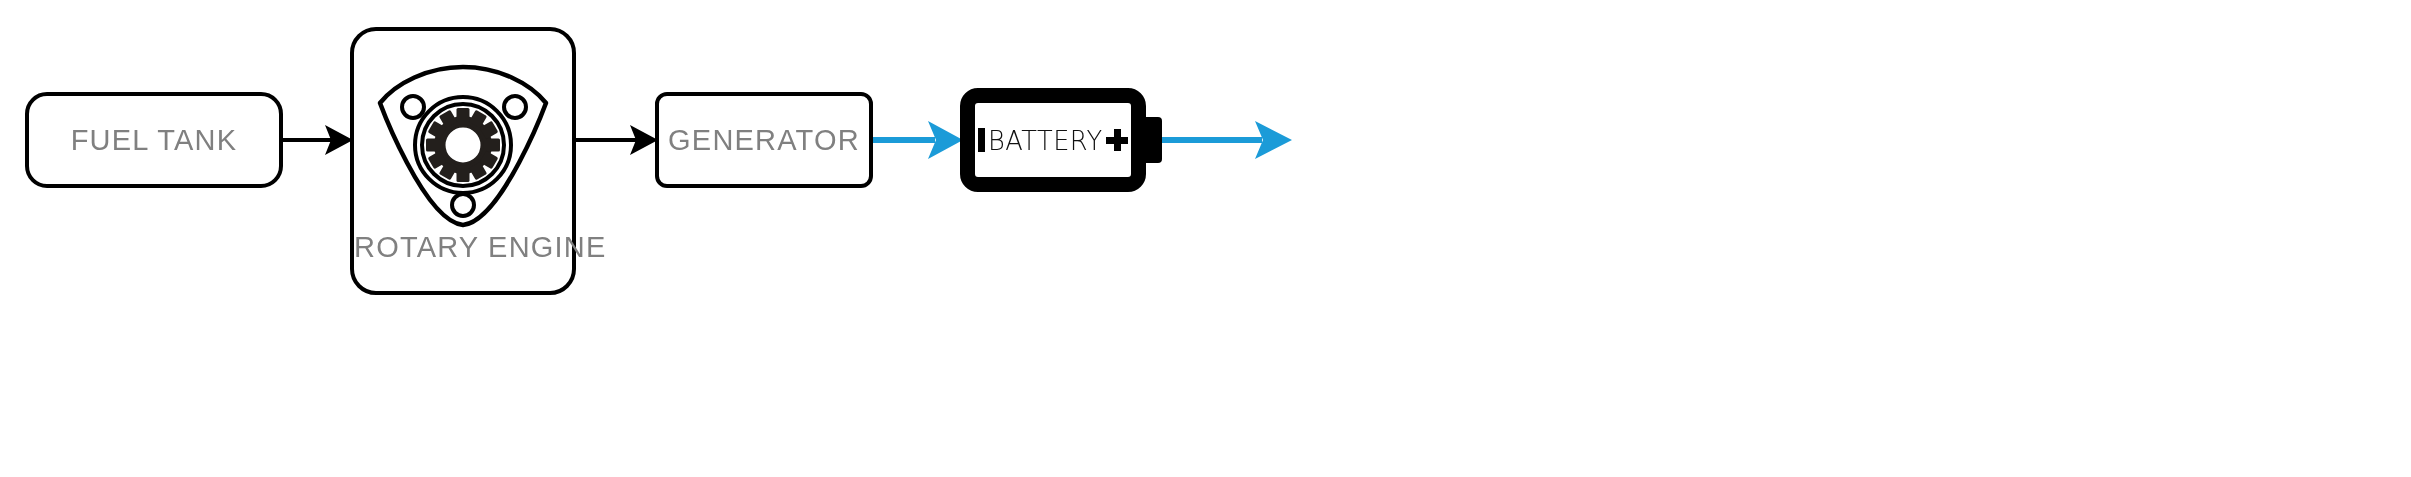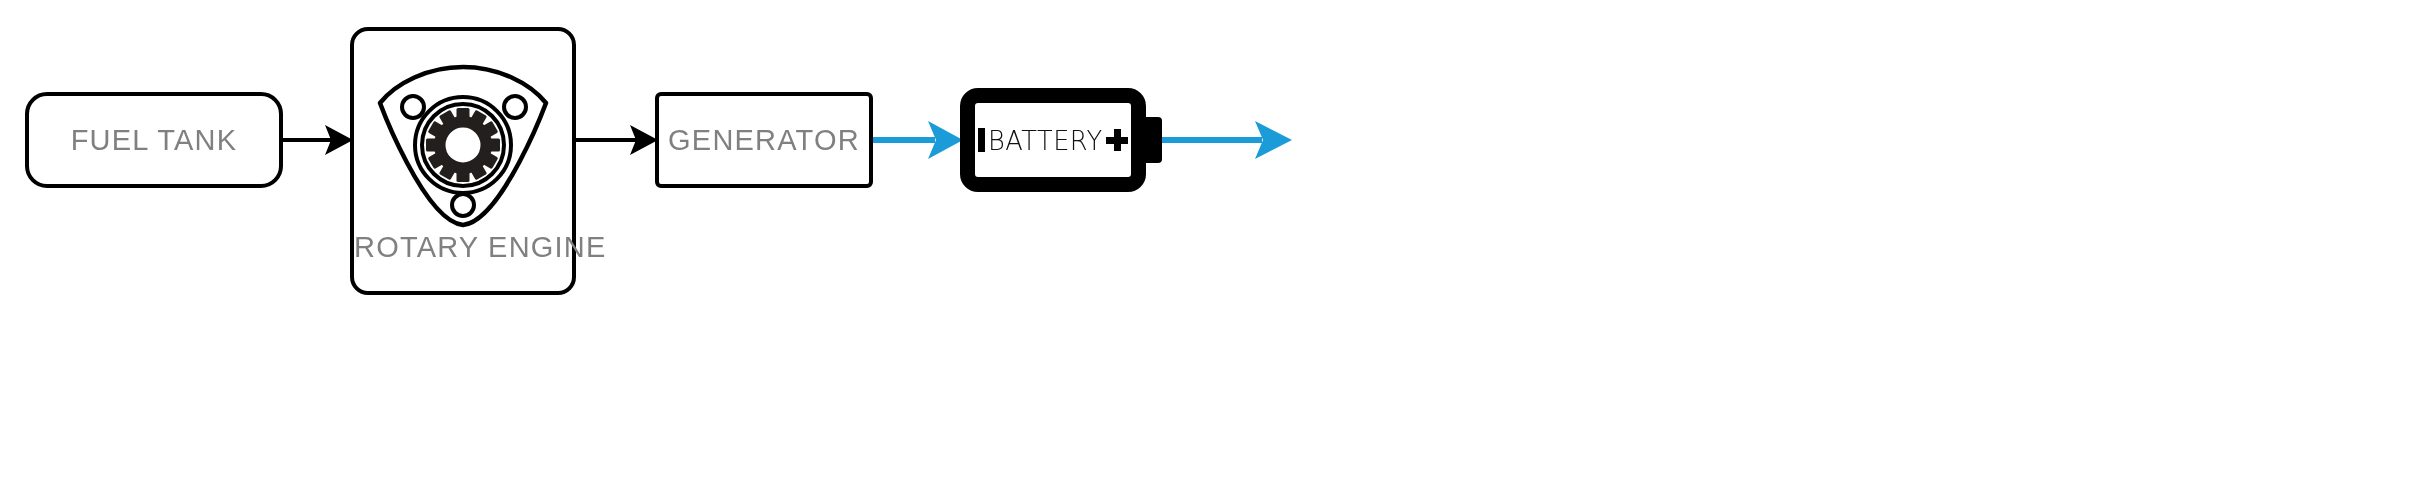--- a/index.html
+++ b/index.html
@@ -33,39 +33,39 @@
   }
   
   #fuel-tank{
     left:25px; top:92px; width:258px; height:96px;
     border-radius:22px;
   }
   #fuel-tank .node-label{font-size:29px;}
   
   #rotary-engine{
     left:350px; top:27px; width:226px; height:268px;
-    border-radius:18px;
+    border-radius:26px;
     display:block;
   }
   #rotary-engine .node-label{
     position:absolute;
     left:0; right:0; bottom:27px;
     text-align:center;
     font-size:29px;
   }
   #rotary-engine .engine-art{
     position:absolute;
     left:50%; top:22px;
     transform:translateX(-50%);
     width:186px; height:186px;
   }
   
   #generator{
     left:655px; top:92px; width:218px; height:96px;
-    border-radius:6px;
+    border-radius:12px;
   }
   #generator .node-label{font-size:29px;}
 
   
   .arrow{
     position:absolute;
     height:46px;
     display:block;
   }
   

